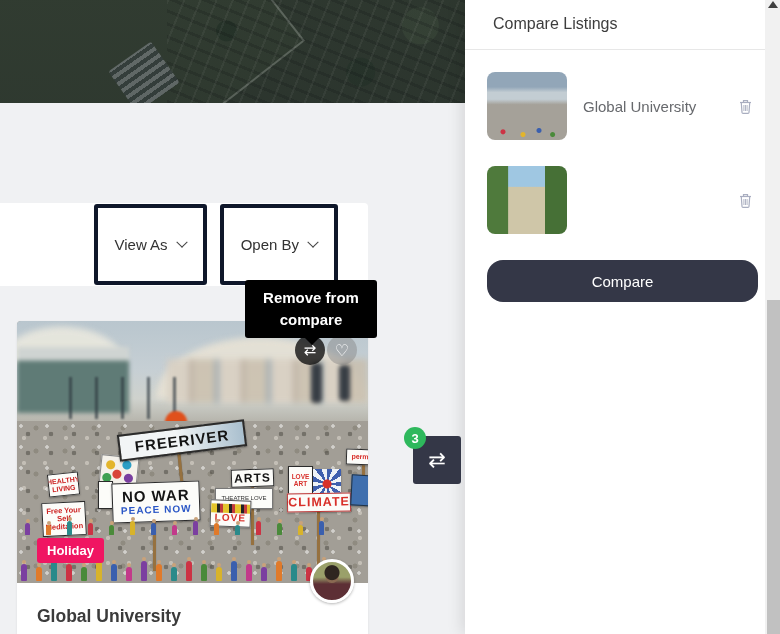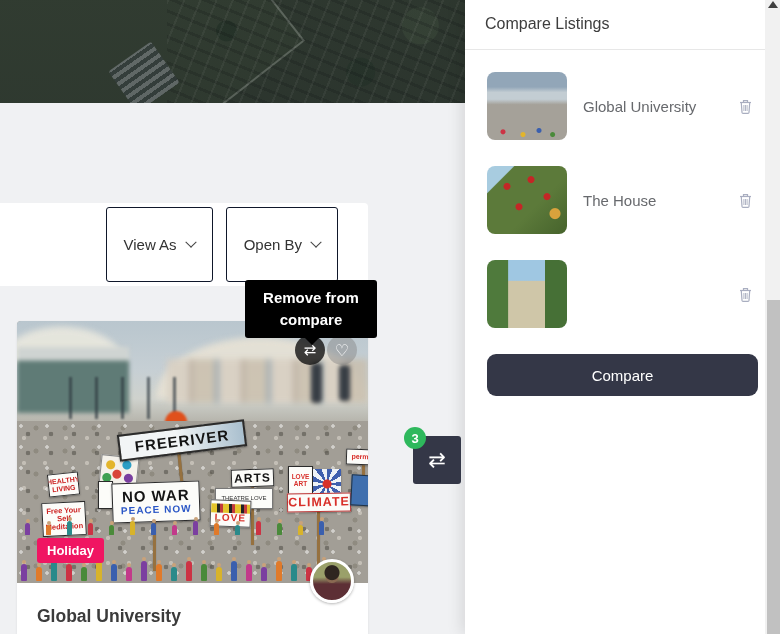--- a/index.html
+++ b/index.html
@@ -43,21 +43,21 @@
   
   .toolbar {
     position:absolute; left:0; top:203px; width:368px; height:83px;
     background:#fff; border-radius:0 4px 4px 0;
     display:flex; align-items:center; justify-content:flex-end;
     gap:13px; padding-right:30px;
   }
   .btn-outline {
     display:flex; align-items:center; gap:10px;
     padding:28px 17px; background:#fff;
-    border:1px solid #0f172a; border-radius:3px;
+    border:4px solid #0f172a; border-radius:3px;
     font-size:15px; color:#333; cursor:pointer;
     font-family:"Liberation Sans", sans-serif;
   }
   .chev {
     width:8px; height:8px; border-right:1.6px solid #444; border-bottom:1.6px solid #444;
     transform:rotate(45deg) translate(-2px,-2px);
   }
 
   
   .card {
@@ -204,21 +204,21 @@
   .float-toggle { position:absolute; left:413px; top:436px; width:48px; height:48px;
     background:#343747; border-radius:3px; color:#fff; display:flex;
     align-items:center; justify-content:center; font-size:21px; cursor:pointer; z-index:15; }
   .count-badge { position:absolute; left:-9px; top:-9px; width:22px; height:22px;
     border-radius:50%; background:#2eb85c; color:#fff; font-size:13px; font-weight:bold;
     display:flex; align-items:center; justify-content:center; }
 
   
   .panel { position:absolute; left:465px; top:0; width:315px; height:634px;
     background:#fff; box-shadow:-4px 0 14px rgba(0,0,0,.10); }
-  .panel-header { height:50px; padding:15px 0 0 20px; font-size:16px; color:#3d3d3d;
+  .panel-header { height:50px; padding:15px 0 0 28px; font-size:16px; color:#3d3d3d;
     border-bottom:1px solid #e7e7e7; }
   .panel-items { padding:22px 0 0 22px; }
   .item-row { display:flex; align-items:center; margin-bottom:26px; }
   .thumb { width:80px; height:68px; border-radius:8px; margin-right:16px; flex:none;
     cursor:pointer; }
   .thumb-global {
     background:
       radial-gradient(circle at 20% 88%, #cc3344 0 2px, transparent 3px),
       radial-gradient(circle at 45% 92%, #e3b52c 0 2px, transparent 3px),
       radial-gradient(circle at 65% 86%, #3a5fae 0 2px, transparent 3px),
@@ -235,21 +235,21 @@
   .thumb-holiday {
     background:
       linear-gradient(90deg, #4f7a3c 0 26%, transparent 27% 72%, #467036 73% 100%),
       linear-gradient(180deg, #9fc7e2 0 30%, #cfc6a8 31% 100%); }
   .item-label { width:170px; font-size:15px; color:#67696d; line-height:1.4;
     overflow-wrap:anywhere; cursor:pointer; }
   .trash-btn { margin-left:auto; margin-right:28px; background:none; border:none;
     cursor:pointer; padding:0; line-height:0; }
   .compare-btn { display:flex; align-items:center; justify-content:center;
     margin:0 22px; width:271px; height:42px; background:#343747; color:#fff;
-    font-size:15px; border:none; border-radius:9px; cursor:pointer;
+    font-size:15px; border:none; border-radius:16px; cursor:pointer;
     font-family:"Liberation Sans", sans-serif; }
 
   
   .scrollbar { position:absolute; left:765px; top:0; width:15px; height:634px;
     background:#f1f1f1; z-index:30; }
   .scroll-arrow { position:absolute; left:3px; top:1px; width:0; height:0;
     border-left:5px solid transparent; border-right:5px solid transparent;
     border-bottom:7px solid #404040; cursor:pointer; }
   .scroll-thumb { position:absolute; left:2px; top:300px; width:13px; height:334px;
     background:#c1c1c1; cursor:pointer; }
@@ -390,34 +390,20 @@
             <g fill="none" stroke="#a9aec0" stroke-width="1.2">
               <path d="M1 3.5h11"></path>
               <path d="M4.5 3.2V1.6h4v1.6"></path>
               <path d="M2.3 3.8l.7 9.6a1 1 0 0 0 1 .9h5a1 1 0 0 0 1-.9l.7-9.6"></path>
               <path d="M4.9 6v6M6.5 6v6M8.1 6v6" stroke-width="0.9"></path>
             </g>
           </svg>
       </button>
     </div>
 
-    <div class="item-row">
-      <div class="thumb thumb-house"></div>
-      <div class="item-label">The House</div>
-      <button class="trash-btn">
-        <svg width="13" height="15" viewBox="0 0 13 15">
-            <g fill="none" stroke="#a9aec0" stroke-width="1.2">
-              <path d="M1 3.5h11"></path>
-              <path d="M4.5 3.2V1.6h4v1.6"></path>
-              <path d="M2.3 3.8l.7 9.6a1 1 0 0 0 1 .9h5a1 1 0 0 0 1-.9l.7-9.6"></path>
-              <path d="M4.9 6v6M6.5 6v6M8.1 6v6" stroke-width="0.9"></path>
-            </g>
-          </svg>
-      </button>
-    </div>
 
     <div class="item-row">
       <div class="thumb thumb-holiday"></div>
       <button class="trash-btn">
         <svg width="13" height="15" viewBox="0 0 13 15">
             <g fill="none" stroke="#a9aec0" stroke-width="1.2">
               <path d="M1 3.5h11"></path>
               <path d="M4.5 3.2V1.6h4v1.6"></path>
               <path d="M2.3 3.8l.7 9.6a1 1 0 0 0 1 .9h5a1 1 0 0 0 1-.9l.7-9.6"></path>
               <path d="M4.9 6v6M6.5 6v6M8.1 6v6" stroke-width="0.9"></path>

